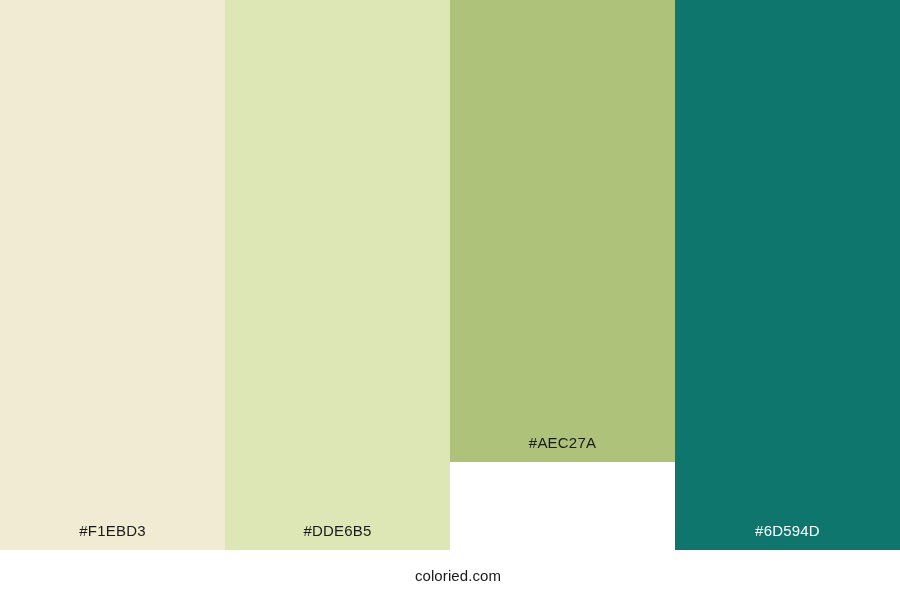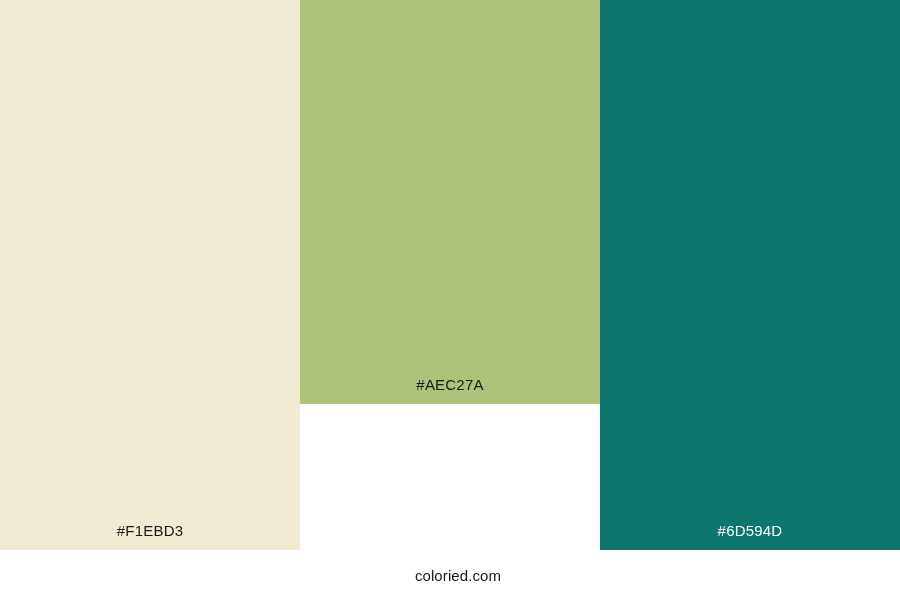--- a/index.html
+++ b/index.html
@@ -67,22 +67,25 @@
 <body style="background: rgb(255, 255, 255);">
 
 <div class="palette-page">
 
   <div class="swatch-strip" style="height: 550px; flex-basis: 550px;">
 
     <div class="swatch" style="background: rgb(241, 235, 211); height: 550px;">
       <span class="swatch-label" style="color: rgb(26, 26, 26);">#F1EBD3</span>
     </div>
 
+    <div class="swatch" style="background: rgb(221, 230, 181); height: 550px;">
+      <span class="swatch-label" style="color: rgb(26, 26, 26);">#DDE6B5</span>
+    </div>
 
-    <div class="swatch" style="background: rgb(174, 194, 122); height: 404px;">
+    <div class="swatch" style="background: rgb(174, 194, 122); height: 462px;">
       <span class="swatch-label" style="color: rgb(26, 26, 26);">#AEC27A</span>
     </div>
 
 
     <div class="swatch" style="background: #0f766e; height: 550px;">
       <span class="swatch-label" style="color: rgb(255, 255, 255);">#6D594D</span>
     </div>
 
   </div>
 

